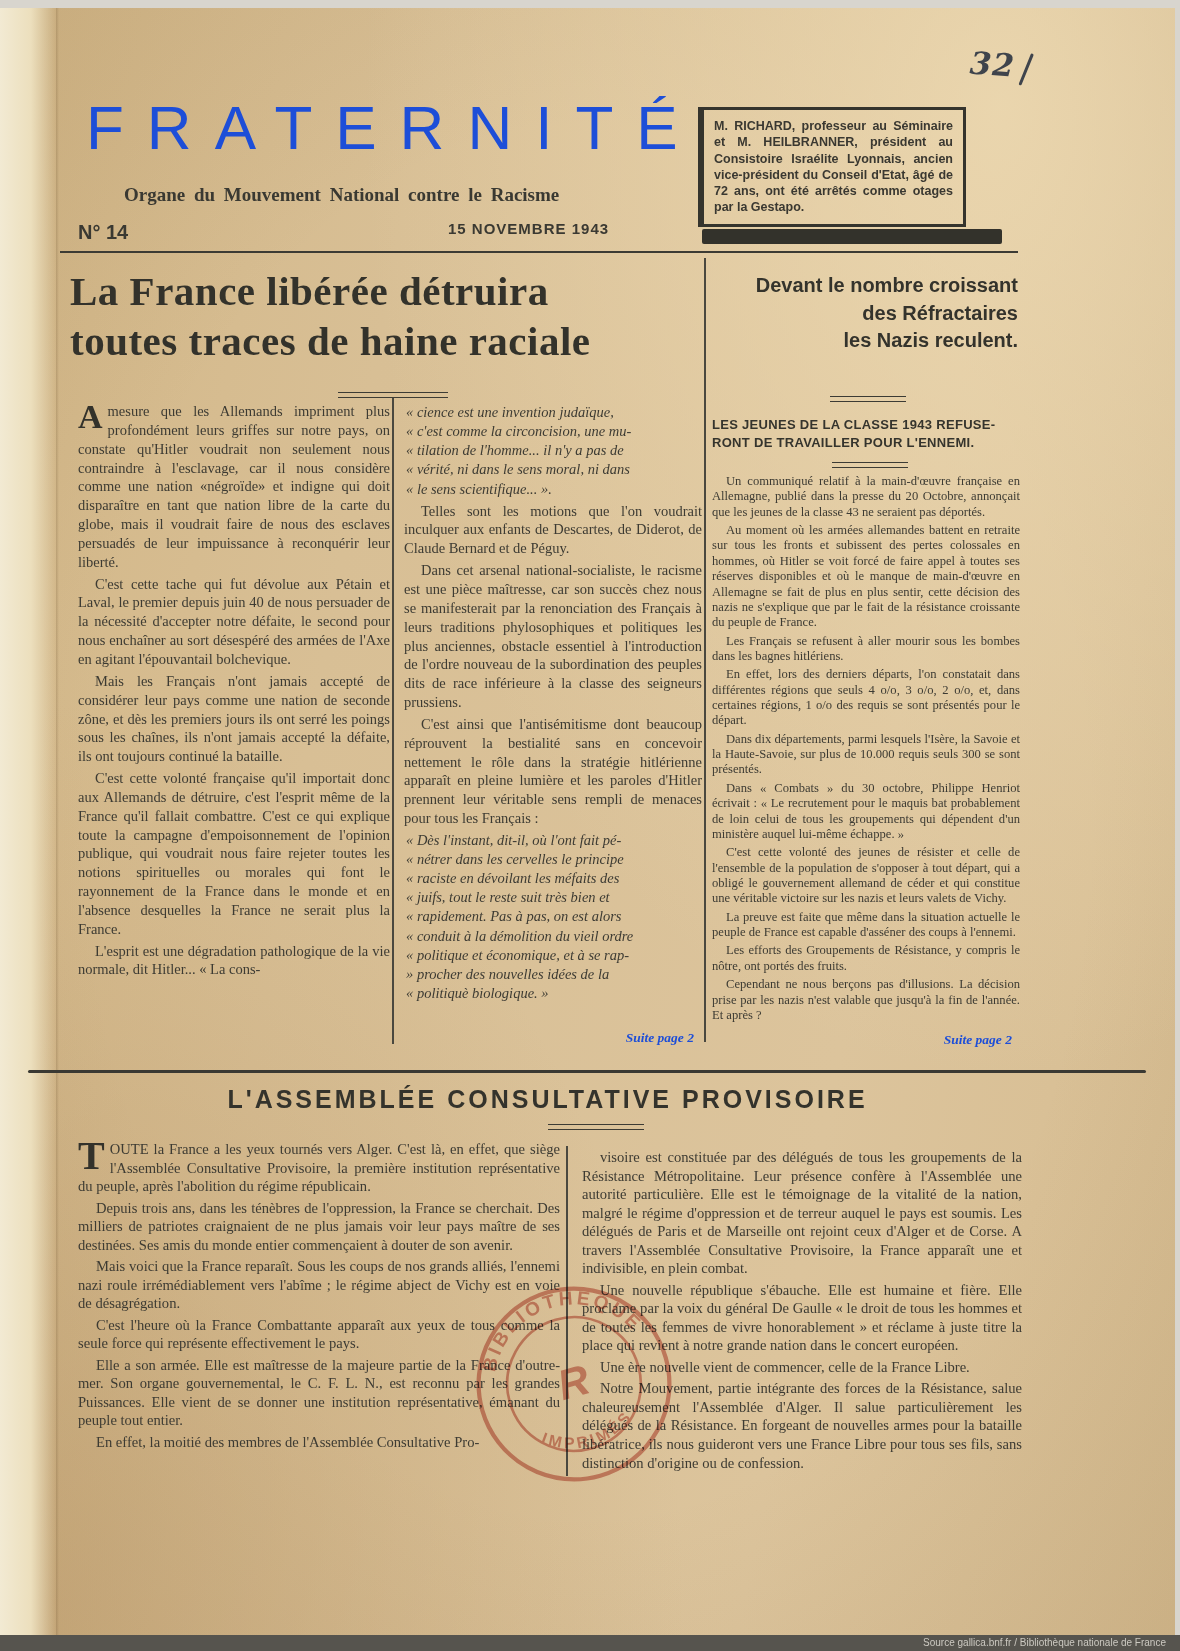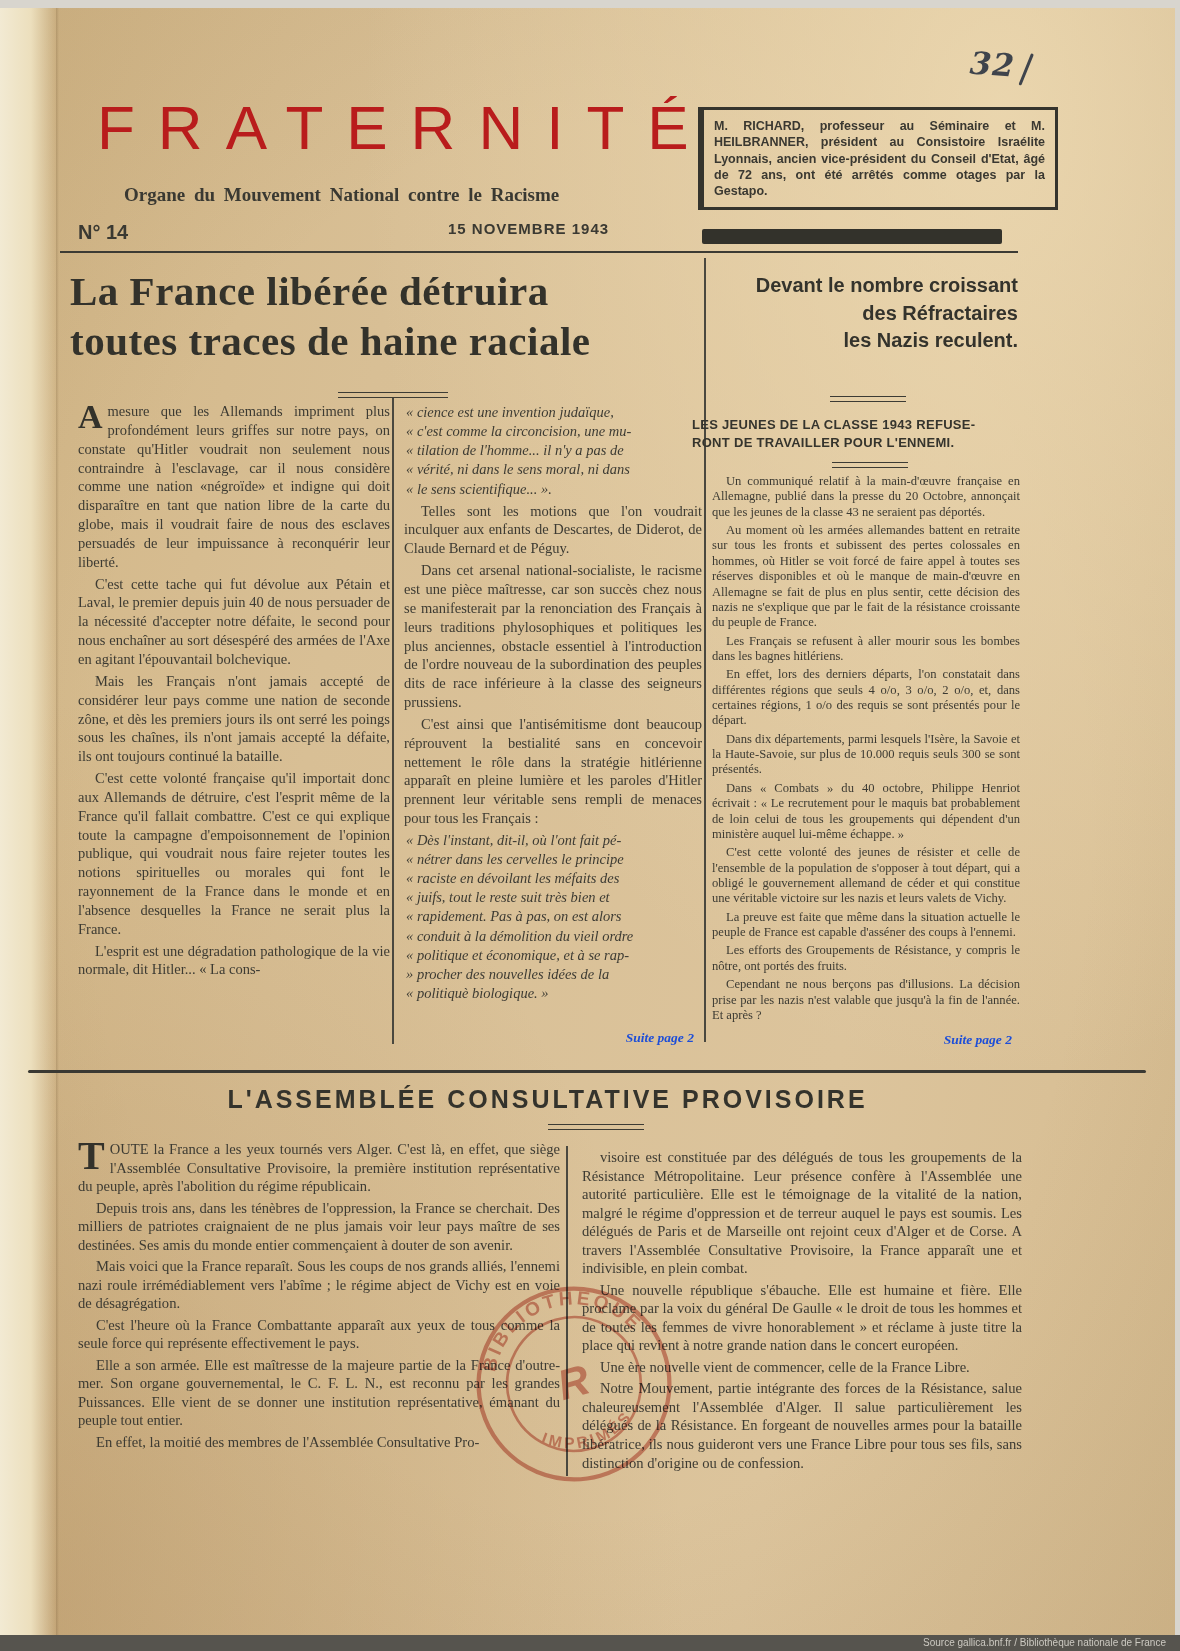--- a/index.html
+++ b/index.html
@@ -18,28 +18,28 @@
   .credit-bar{position:absolute;left:0;bottom:0;width:1180px;height:16px;background:#56544e;
     color:#ccc9c1;font-family:"Liberation Sans",sans-serif;font-size:10px;line-height:16px;
     text-align:right;padding-right:14px;box-sizing:border-box;}
   .handwritten{position:absolute;left:970px;top:46px;font-family:"DejaVu Serif",serif;
     font-style:italic;font-size:31px;color:#3f444c;transform:rotate(4deg);font-weight:bold;letter-spacing:1px;}
   .handwritten::after{content:"";position:absolute;right:-12px;top:4px;width:2.5px;height:34px;
     background:#3f444c;transform:rotate(18deg);border-radius:2px;}
 
   
   .mast-title{position:absolute;left:86px;top:92px;width:620px;font-family:"Liberation Sans",sans-serif;
-    font-size:62px;font-weight:500;letter-spacing:23px;color:#b91c1c;white-space:nowrap;margin-left:11px;}
+    font-size:62px;font-weight:500;letter-spacing:23px;color:#1d4ed8;white-space:nowrap;}
   .mast-sub{position:absolute;left:124px;top:184px;font-size:19px;font-weight:bold;color:#3a3932;
     word-spacing:4px;}
   .issue-no{position:absolute;left:78px;top:221px;font-family:"Liberation Sans",sans-serif;
     font-size:20px;font-weight:bold;color:#3a3932;}
   .issue-date{position:absolute;left:448px;top:220px;font-family:"Liberation Sans",sans-serif;
     font-size:15px;font-weight:bold;letter-spacing:1px;color:#3a3932;}
-  .notice-box{position:absolute;left:698px;top:107px;width:360px;box-sizing:border-box;
+  .notice-box{position:absolute;left:698px;top:107px;width:268px;box-sizing:border-box;
     border:3px solid #35342d;box-shadow:3px 0 0 #35342d inset;padding:8px 10px 8px 13px;}
   .notice-box p{margin:0;font-family:"Liberation Sans",sans-serif;font-size:12.5px;font-weight:bold;
     line-height:1.3;color:#3a3831;text-align:justify;}
   .notice-bar{position:absolute;left:702px;top:229px;width:300px;height:15px;background:#33322b;border-radius:2px;}
   .header-rule{position:absolute;left:60px;top:251px;width:958px;height:2px;background:#3c3b34;}
 
   
   .vrule{position:absolute;width:2px;background:#4a483f;}
   .shortrule{position:absolute;height:4px;border-top:1.5px solid #3c3b34;border-bottom:1.5px solid #3c3b34;}
   .section-rule{position:absolute;left:28px;top:1070px;width:1118px;height:3px;background:#3a3933;border-radius:2px;}
@@ -53,21 +53,21 @@
   .dropcap{float:left;font-size:34px;line-height:27px;font-weight:bold;padding:1px 5px 0 0;color:#33322b;}
   .dropcap.big{font-size:40px;line-height:30px;}
   .c12{font-size:14.5px;line-height:1.3;color:#3d3b33;}
   .quote{margin:3px 0 3px 2px;}
   .quote .quote-line{font-style:italic;text-align:left;text-indent:0;line-height:1.32;}
   .suite{position:absolute;font-style:italic;font-size:13.5px;font-weight:bold;text-align:right;color:#1d4ed8;}
 
   
   .col3-head{position:absolute;left:712px;top:272px;width:306px;text-align:right;
     font-family:"Liberation Sans",sans-serif;font-size:20px;font-weight:bold;color:#34332c;line-height:1.38;}
-  .subhead{position:absolute;left:692px;top:416px;width:308px;font-family:"Liberation Sans",sans-serif;
+  .subhead{position:absolute;left:712px;top:416px;width:308px;font-family:"Liberation Sans",sans-serif;
     font-size:13px;font-weight:bold;color:#35342d;line-height:1.4;letter-spacing:.3px;text-align:left;}
   .c3{font-size:12.6px;line-height:1.22;color:#3d3b33;}
   .c3 p{margin:0 0 3px 0;text-indent:14px;}
 
   
   .asm-title{position:absolute;left:75px;top:1085px;width:945px;text-align:center;
     font-family:"Liberation Sans",sans-serif;font-size:25px;font-weight:bold;letter-spacing:3px;color:#34332c;}
   .asm{font-size:14.6px;line-height:1.27;}
   .asm p{margin:0 0 3px 0;text-indent:18px;}
   .asm p.noindent{text-indent:0;}
@@ -155,21 +155,21 @@
   <div class="shortrule" style="left:830px;top:396px;width:76px;"></div>
   <div class="subhead">LES JEUNES DE LA CLASSE 1943 REFUSE- RONT DE TRAVAILLER POUR L'ENNEMI.</div>
   <div class="shortrule" style="left:832px;top:462px;width:76px;"></div>
   <div class="col c3" style="left:712px;top:474px;width:308px;">
     <div>
         <p>Un communiqué relatif à la main-d'œuvre française en Allemagne, publié dans la presse du 20 Octobre, annonçait que les jeunes de la classe 43 ne seraient pas déportés.</p>
         <p>Au moment où les armées allemandes battent en retraite sur tous les fronts et subissent des pertes colossales en hommes, où Hitler se voit forcé de faire appel à toutes ses réserves disponibles et où le manque de main-d'œuvre en Allemagne se fait de plus en plus sentir, cette décision des nazis ne s'explique que par le fait de la résistance croissante du peuple de France.</p>
         <p>Les Français se refusent à aller mourir sous les bombes dans les bagnes hitlériens.</p>
         <p>En effet, lors des derniers départs, l'on constatait dans différentes régions que seuls 4 o/o, 3 o/o, 2 o/o, et, dans certaines régions, 1 o/o des requis se sont présentés pour le départ.</p>
         <p>Dans dix départements, parmi lesquels l'Isère, la Savoie et la Haute-Savoie, sur plus de 10.000 requis seuls 300 se sont présentés.</p>
-        <p>Dans « Combats » du 40 octobre, Philippe Henriot écrivait : « Le recrutement pour le maquis bat probablement de loin celui de tous les groupements qui dépendent d'un ministère auquel lui-même échappe. »</p>
+        <p>Dans « Combats » du 30 octobre, Philippe Henriot écrivait : « Le recrutement pour le maquis bat probablement de loin celui de tous les groupements qui dépendent d'un ministère auquel lui-même échappe. »</p>
         <p>C'est cette volonté des jeunes de résister et celle de l'ensemble de la population de s'opposer à tout départ, qui a obligé le gouvernement allemand de céder et qui constitue une véritable victoire sur les nazis et leurs valets de Vichy.</p>
         <p>La preuve est faite que même dans la situation actuelle le peuple de France est capable d'asséner des coups à l'ennemi.</p>
         <p>Les efforts des Groupements de Résistance, y compris le nôtre, ont portés des fruits.</p>
         <p>Cependant ne nous berçons pas d'illusions. La décision prise par les nazis n'est valable que jusqu'à la fin de l'année. Et après ?</p>
       </div>
   </div>
   <div class="suite" style="left:712px;top:1032px;width:300px;">Suite page 2</div>
 
   <div class="section-rule"></div>
 

